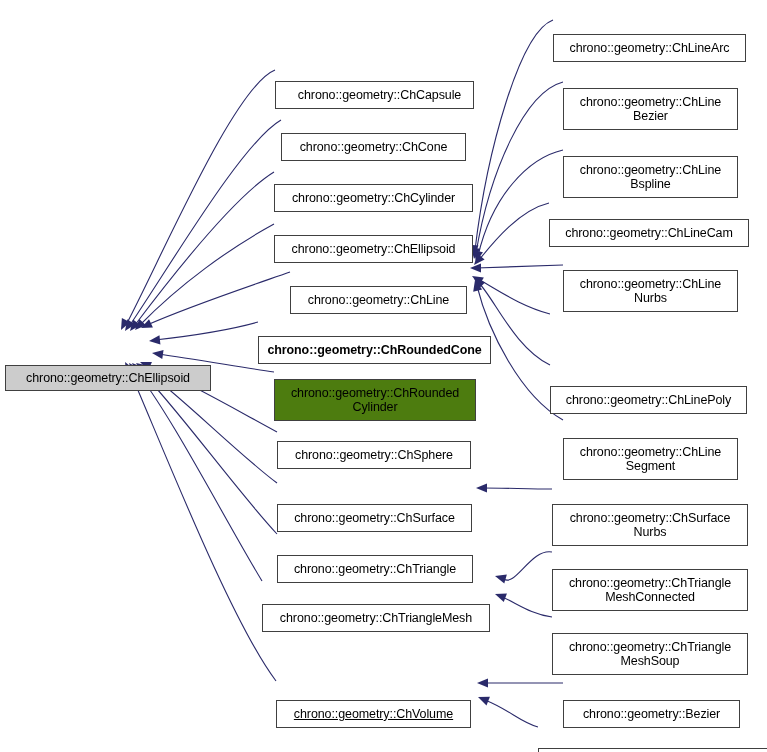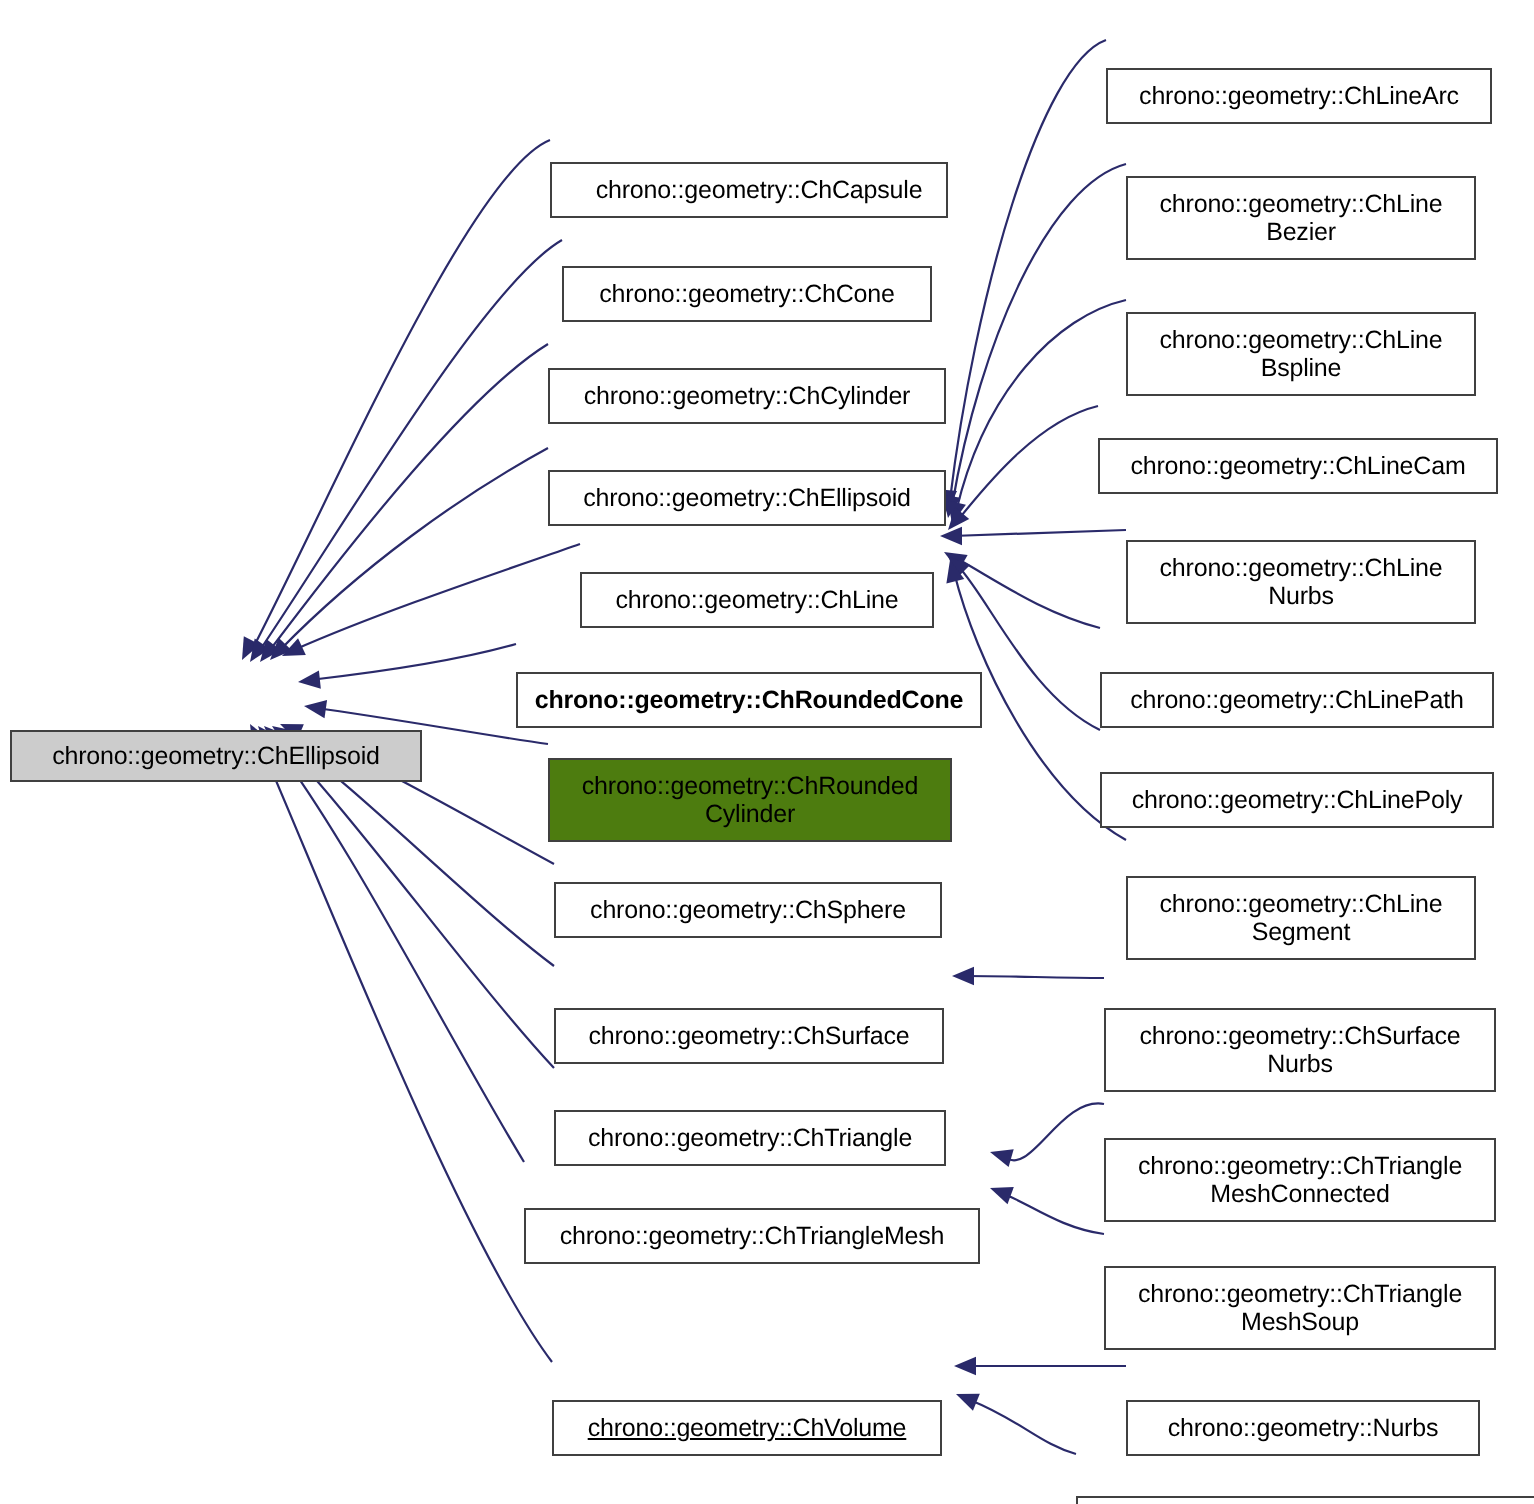--- a/index.html
+++ b/index.html
@@ -116,25 +116,24 @@
     <div class="node" style="left: 262px; top: 573px; width: 228px; height: 28px; border-color: rgb(64, 64, 64); background: rgb(255, 255, 255);">chrono::geometry::ChTriangleMesh</div>
     <div class="node" style="left: 276px; top: 669px; width: 195px; height: 28px; border-color: rgb(64, 64, 64); background: rgb(255, 255, 255); text-decoration: underline;">chrono::geometry::ChVolume</div>
     <div class="node" style="left: 553px; top: 3px; width: 193px; height: 28px; border-color: rgb(64, 64, 64); background: rgb(255, 255, 255);">chrono::geometry::ChLineArc</div>
     <div class="node" style="left: 563px; top: 57px; width: 175px; height: 42px; border-color: rgb(64, 64, 64); background: rgb(255, 255, 255);">chrono::geometry::ChLine
 Bezier</div>
     <div class="node" style="left: 563px; top: 125px; width: 175px; height: 42px; border-color: rgb(64, 64, 64); background: rgb(255, 255, 255);">chrono::geometry::ChLine
 Bspline</div>
     <div class="node" style="left: 549px; top: 188px; width: 200px; height: 28px; border-color: rgb(64, 64, 64); background: rgb(255, 255, 255);">chrono::geometry::ChLineCam</div>
     <div class="node" style="left: 563px; top: 239px; width: 175px; height: 42px; border-color: rgb(64, 64, 64); background: rgb(255, 255, 255);">chrono::geometry::ChLine
 Nurbs</div>
-    <div class="node" style="left: 550px; top: 305px; width: 197px; height: 28px; border-color: rgb(64, 64, 64); background: rgb(255, 255, 255);">chrono::geometry::ChLinePath</div>
     <div class="node" style="left: 550px; top: 355px; width: 197px; height: 28px; border-color: rgb(64, 64, 64); background: rgb(255, 255, 255);">chrono::geometry::ChLinePoly</div>
     <div class="node" style="left: 563px; top: 407px; width: 175px; height: 42px; border-color: rgb(64, 64, 64); background: rgb(255, 255, 255);">chrono::geometry::ChLine
 Segment</div>
     <div class="node" style="left: 552px; top: 473px; width: 196px; height: 42px; border-color: rgb(64, 64, 64); background: rgb(255, 255, 255);">chrono::geometry::ChSurface
 Nurbs</div>
     <div class="node" style="left: 552px; top: 538px; width: 196px; height: 42px; border-color: rgb(64, 64, 64); background: rgb(255, 255, 255);">chrono::geometry::ChTriangle
 MeshConnected</div>
     <div class="node" style="left: 552px; top: 602px; width: 196px; height: 42px; border-color: rgb(64, 64, 64); background: rgb(255, 255, 255);">chrono::geometry::ChTriangle
 MeshSoup</div>
-    <div class="node" style="left: 563px; top: 669px; width: 177px; height: 28px; border-color: rgb(64, 64, 64); background: rgb(255, 255, 255);">chrono::geometry::Nurbs</div>
+    <div class="node" style="left: 563px; top: 669px; width: 177px; height: 28px; border-color: rgb(64, 64, 64); background: rgb(255, 255, 255);">chrono::geometry::Bezier</div>
     <div class="node" style="left: 538px; top: 717px; width: 274px; height: 28px; border-color: rgb(64, 64, 64); background: rgb(255, 255, 255);">chrono::geometry::ChRoundedBox</div>
   </div>
 
 </body></html>

